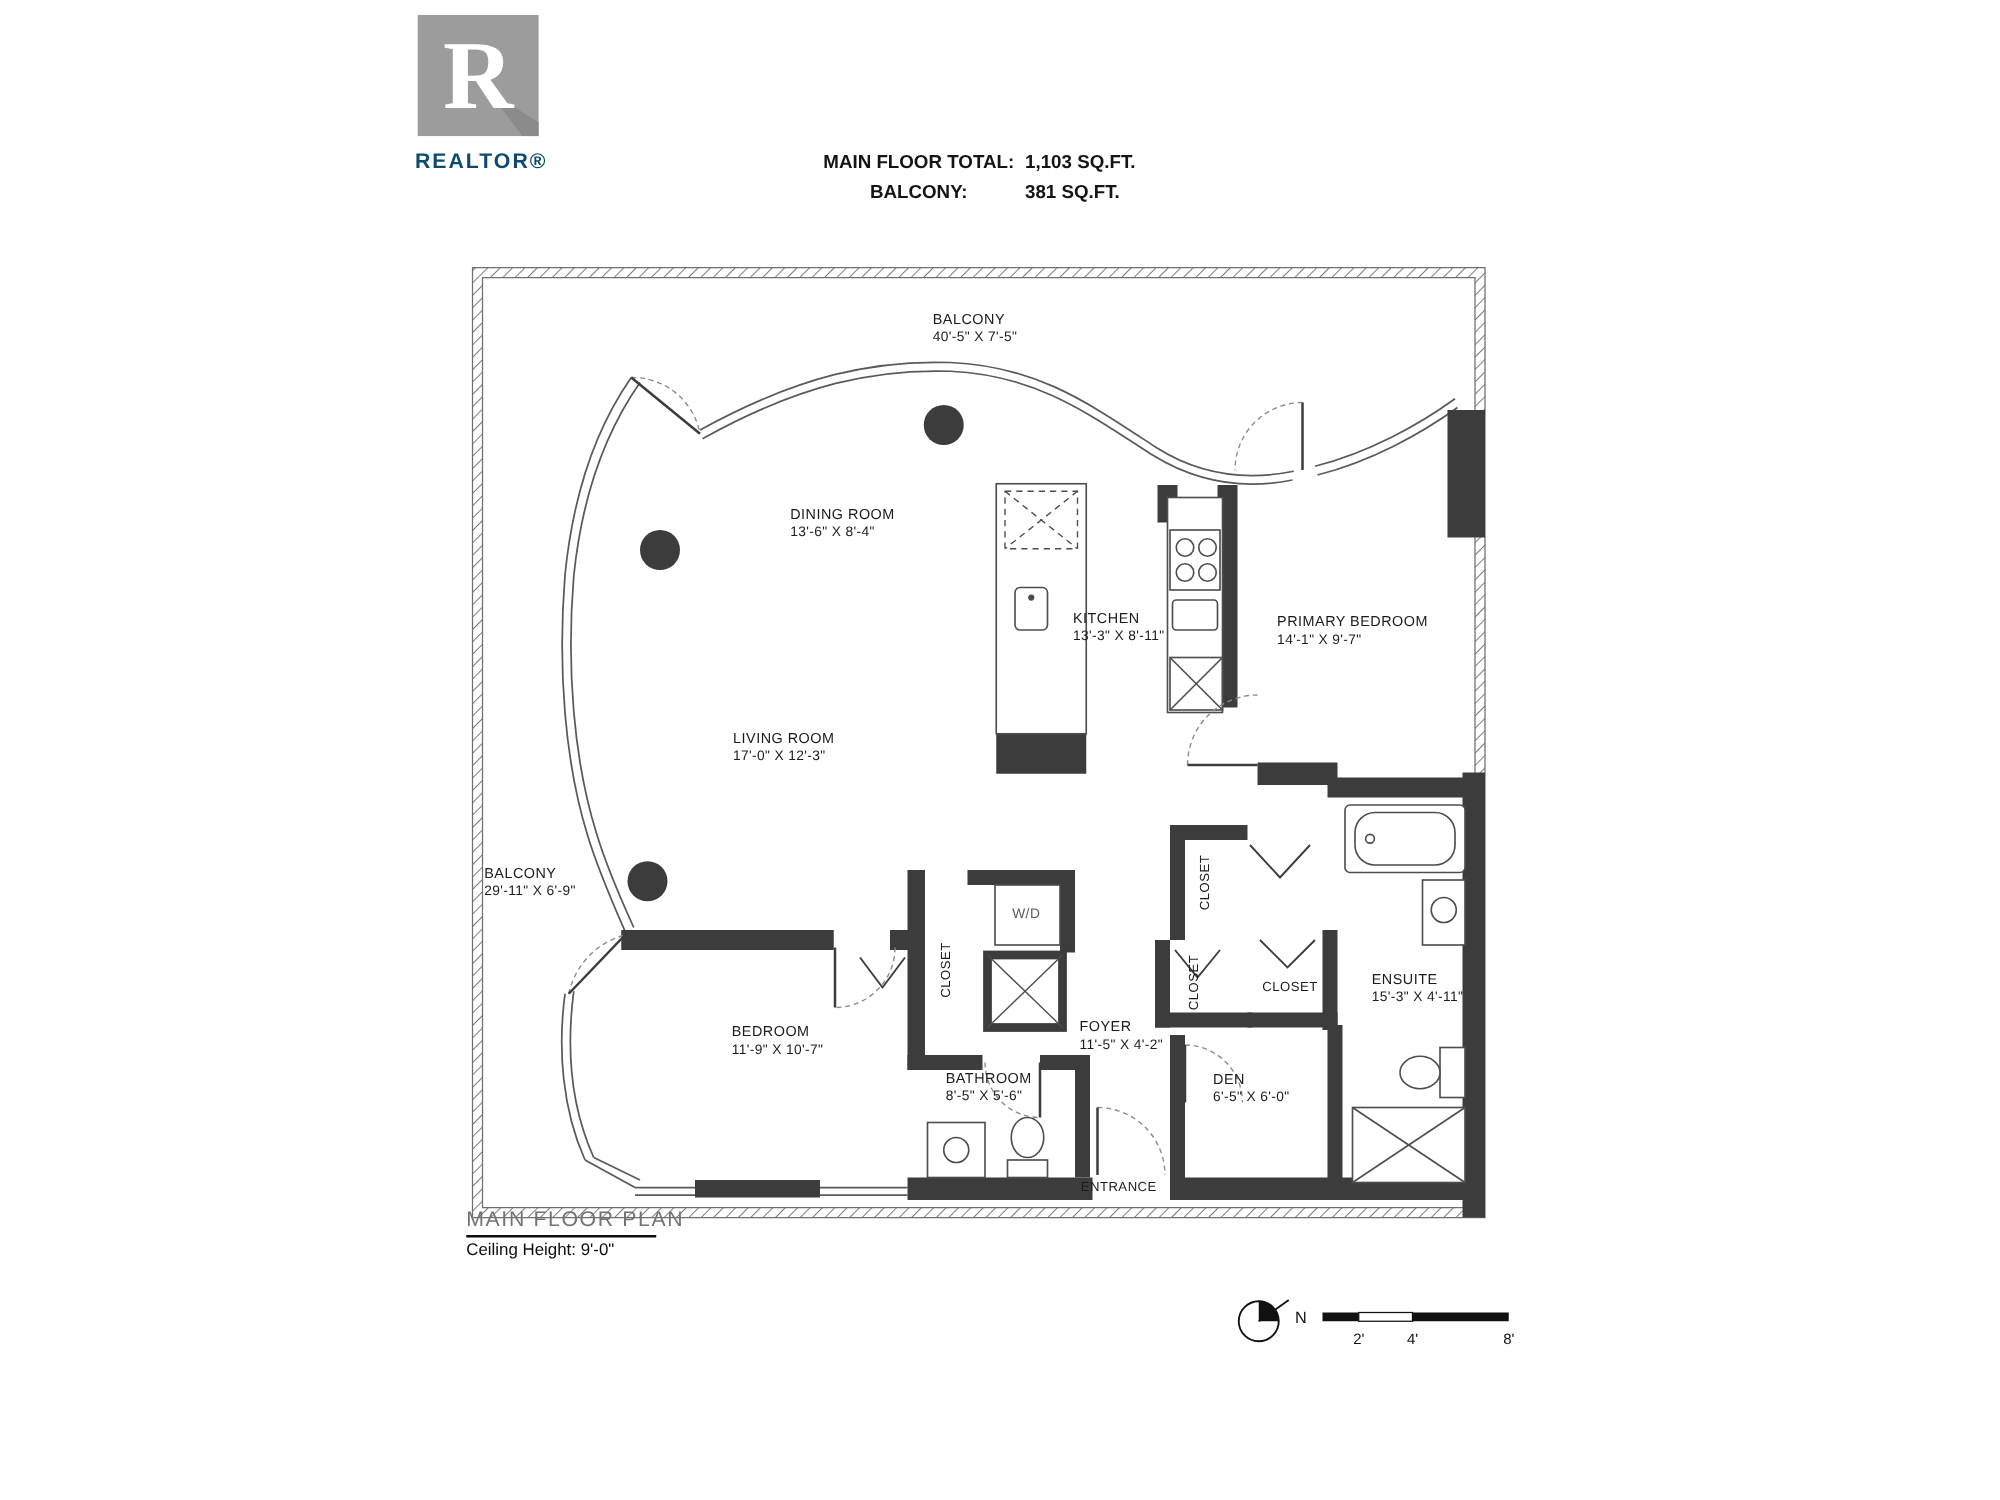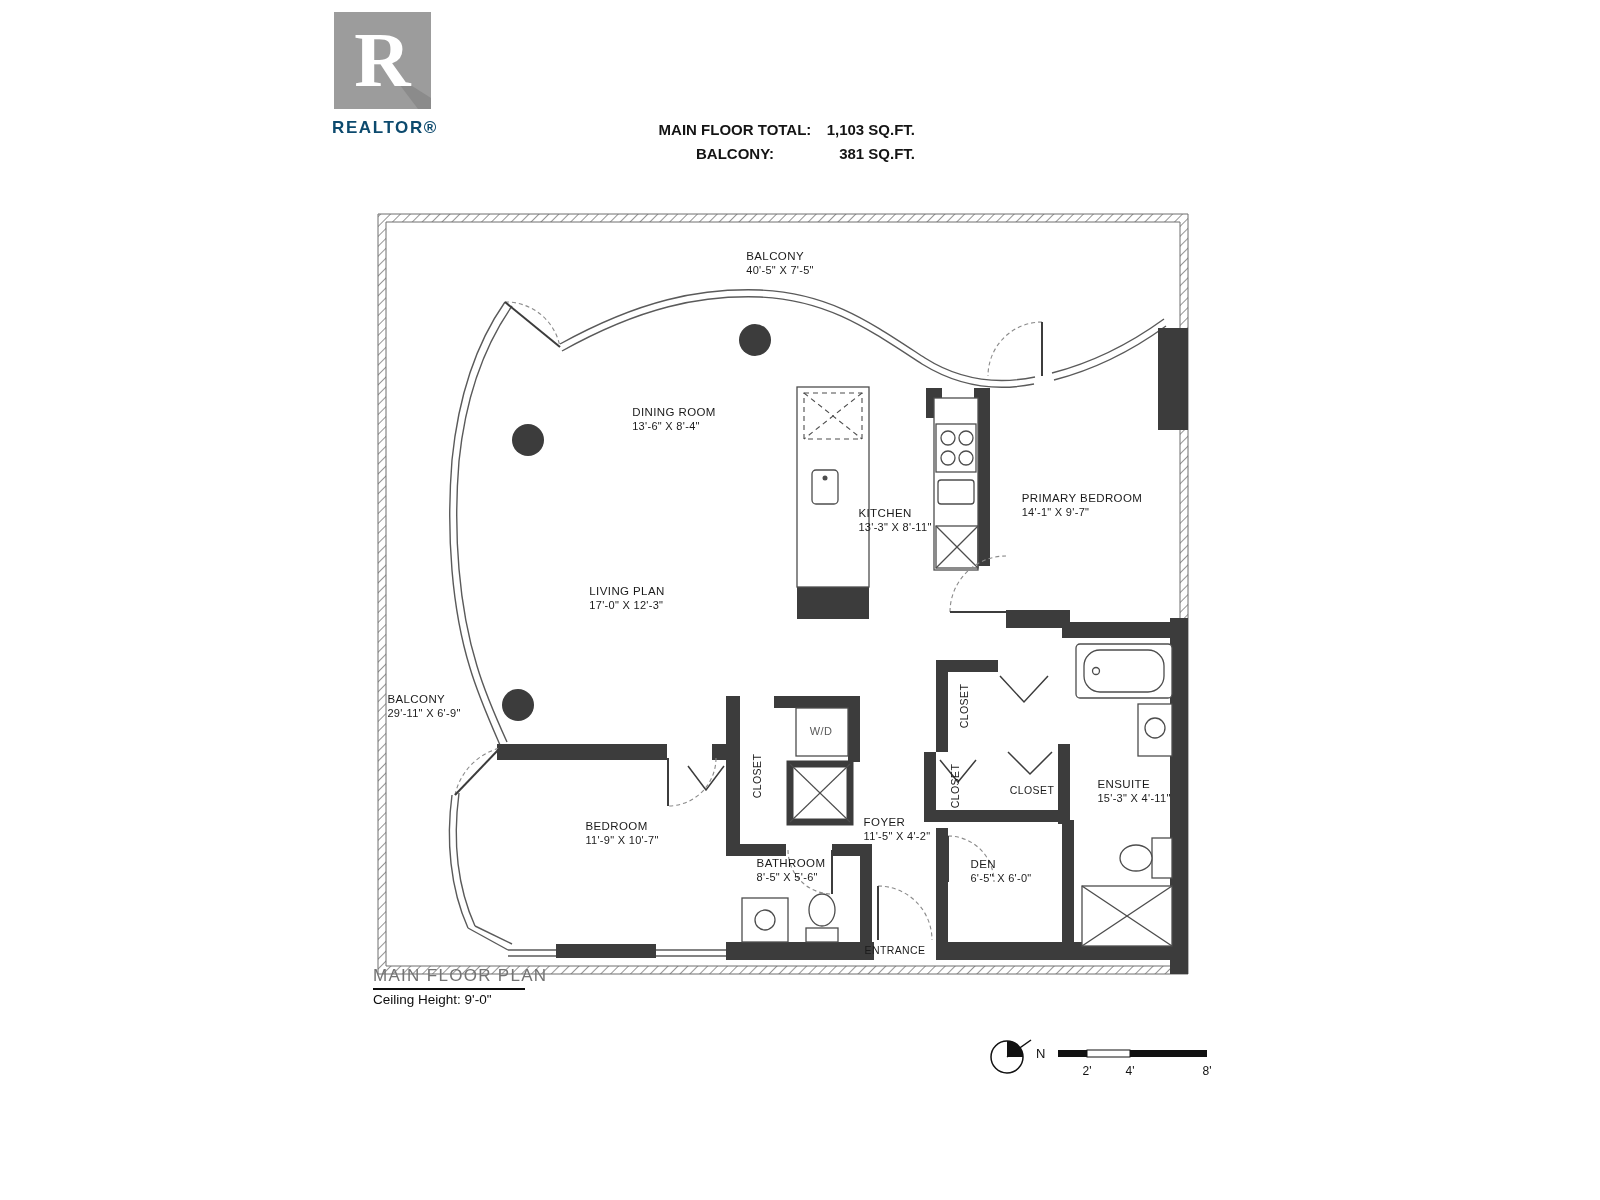--- a/index.html
+++ b/index.html
@@ -11,21 +11,21 @@
 
   .logo { position:absolute; left:332px; top:12px; width:100px; text-align:center; }
   .logo-label { margin-top:5px; color:#0c4a6e; font-size:17px; font-weight:bold; letter-spacing:1.6px; }
 
   .title { position:absolute; left:785px; top:74px; transform:translateX(-50%);
            font-size:21px; font-weight:bold; color:#141414; letter-spacing:0.2px; white-space:nowrap; }
 
   .summary { position:absolute; left:650px; top:121px; font-size:15px; font-weight:bold; color:#141414; }
   .summary .row { display:flex; margin-bottom:7px; }
   .summary .lab { width:170px; text-align:center; }
-  .summary .val { width:95px; text-align:right; }
+  .summary .val { width:95px; }
 
   .room-label { position:absolute; transform:translate(-50%,-50%); 
                 color:#1b1b1b; white-space:nowrap; }
   .room-name { font-size:11.5px; letter-spacing:0.4px; }
   .room-dims { font-size:11px; letter-spacing:0.3px; margin-top:2px; }
 
   .feature-label { position:absolute; transform:translate(-50%,-50%); font-size:10.5px;
                    letter-spacing:0.4px; color:#1b1b1b; white-space:nowrap; }
   .feature-label.vertical { transform:translate(-50%,-50%) rotate(-90deg); }
   .wd-label { color:#5a5a5a; font-size:11px; }
@@ -229,30 +229,30 @@
   </svg>
 
   <div class="room-label" style="left:780px;top:263px">
     <div class="room-name">BALCONY</div>
     <div class="room-dims">40'-5" X 7'-5"</div>
   </div>
   <div class="room-label" style="left:674px;top:419px">
     <div class="room-name">DINING ROOM</div>
     <div class="room-dims">13'-6" X 8'-4"</div>
   </div>
-  <div class="room-label" style="left:895px;top:520px">
+  <div class="room-label" style="left:895px;top:502px">
     <div class="room-name">KITCHEN</div>
     <div class="room-dims">13'-3" X 8'-11"</div>
   </div>
   <div class="room-label" style="left:1082px;top:505px">
     <div class="room-name">PRIMARY BEDROOM</div>
     <div class="room-dims">14'-1" X 9'-7"</div>
   </div>
   <div class="room-label" style="left:627px;top:598px">
-    <div class="room-name">LIVING PLAN</div>
+    <div class="room-name">LIVING ROOM</div>
     <div class="room-dims">17'-0" X 12'-3"</div>
   </div>
   <div class="room-label" style="left:424px;top:706px">
     <div class="room-name">BALCONY</div>
     <div class="room-dims">29'-11" X 6'-9"</div>
   </div>
   <div class="room-label" style="left:622px;top:833px">
     <div class="room-name">BEDROOM</div>
     <div class="room-dims">11'-9" X 10'-7"</div>
   </div>

